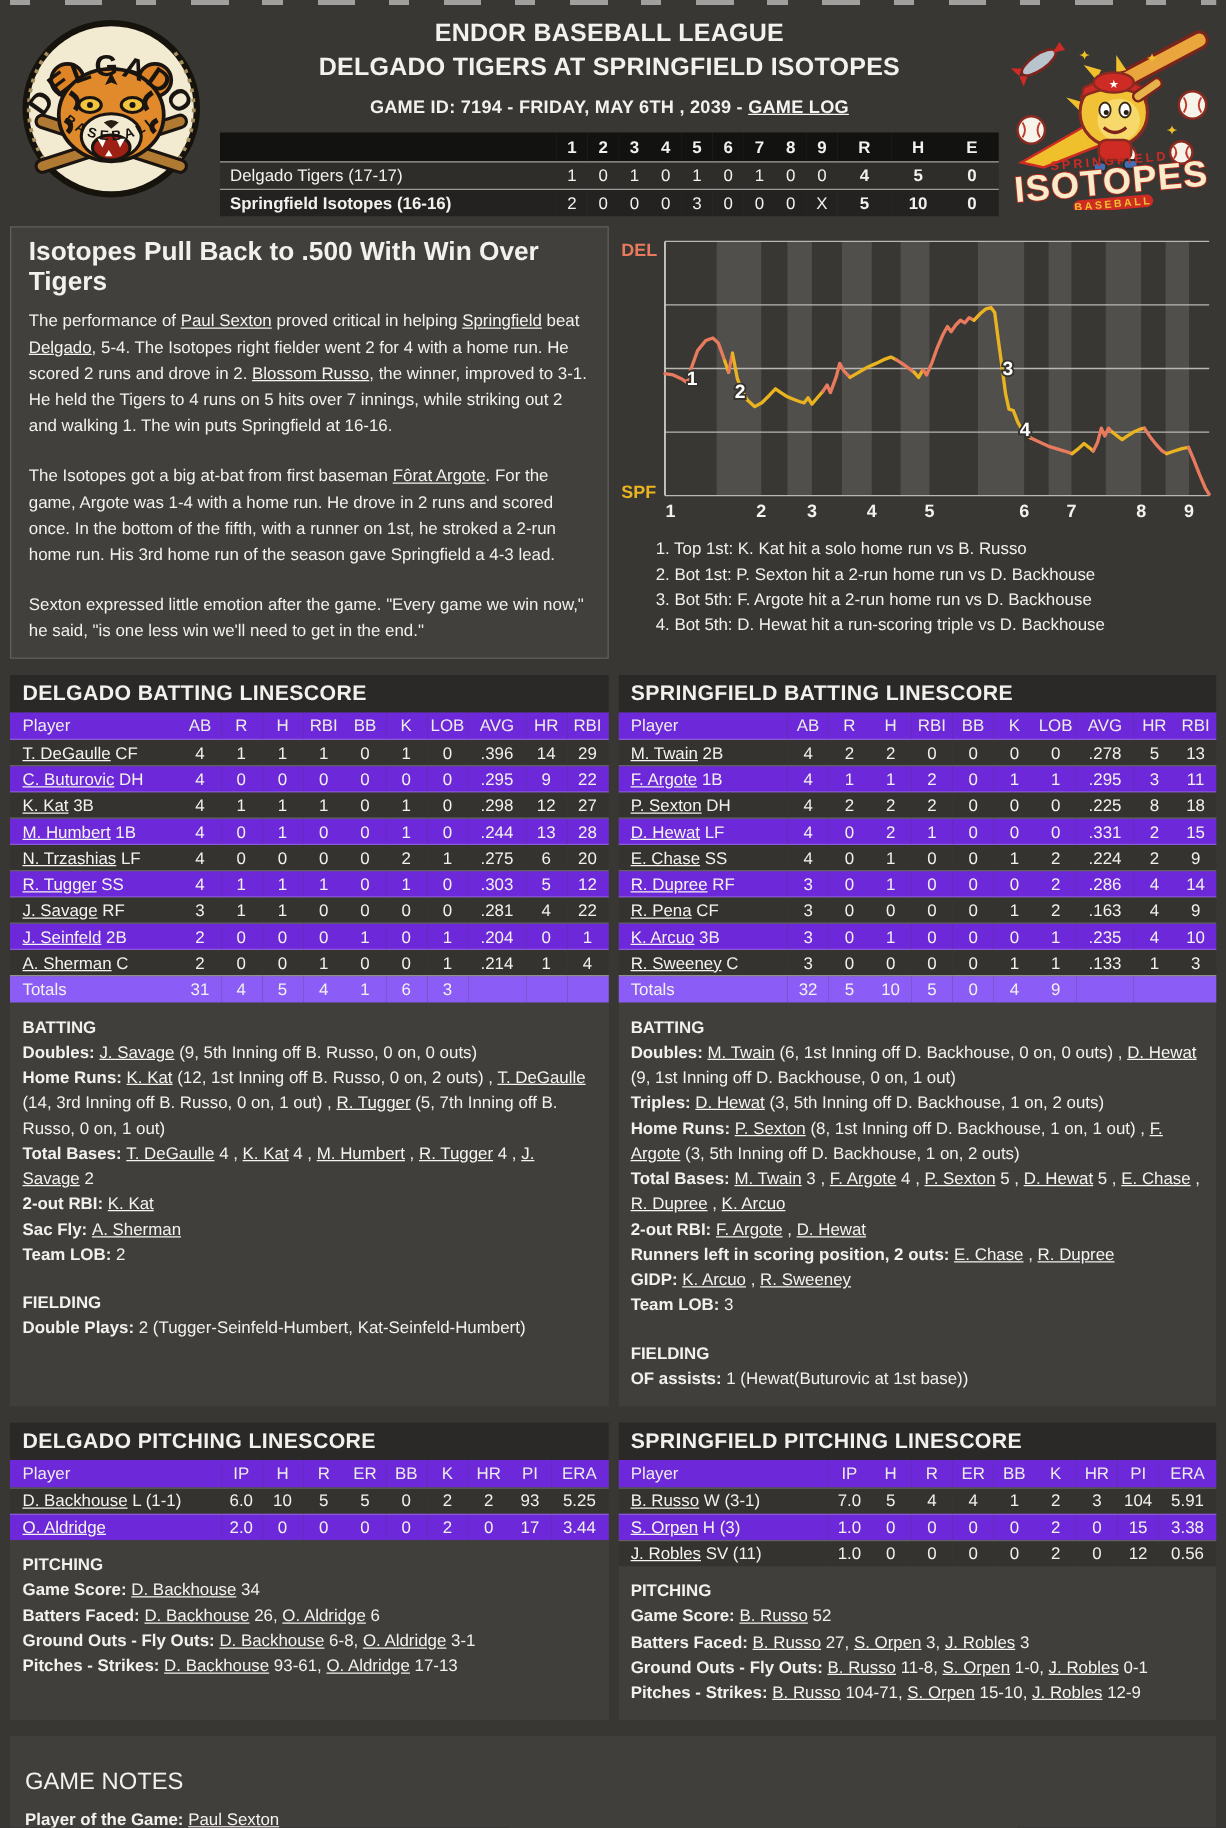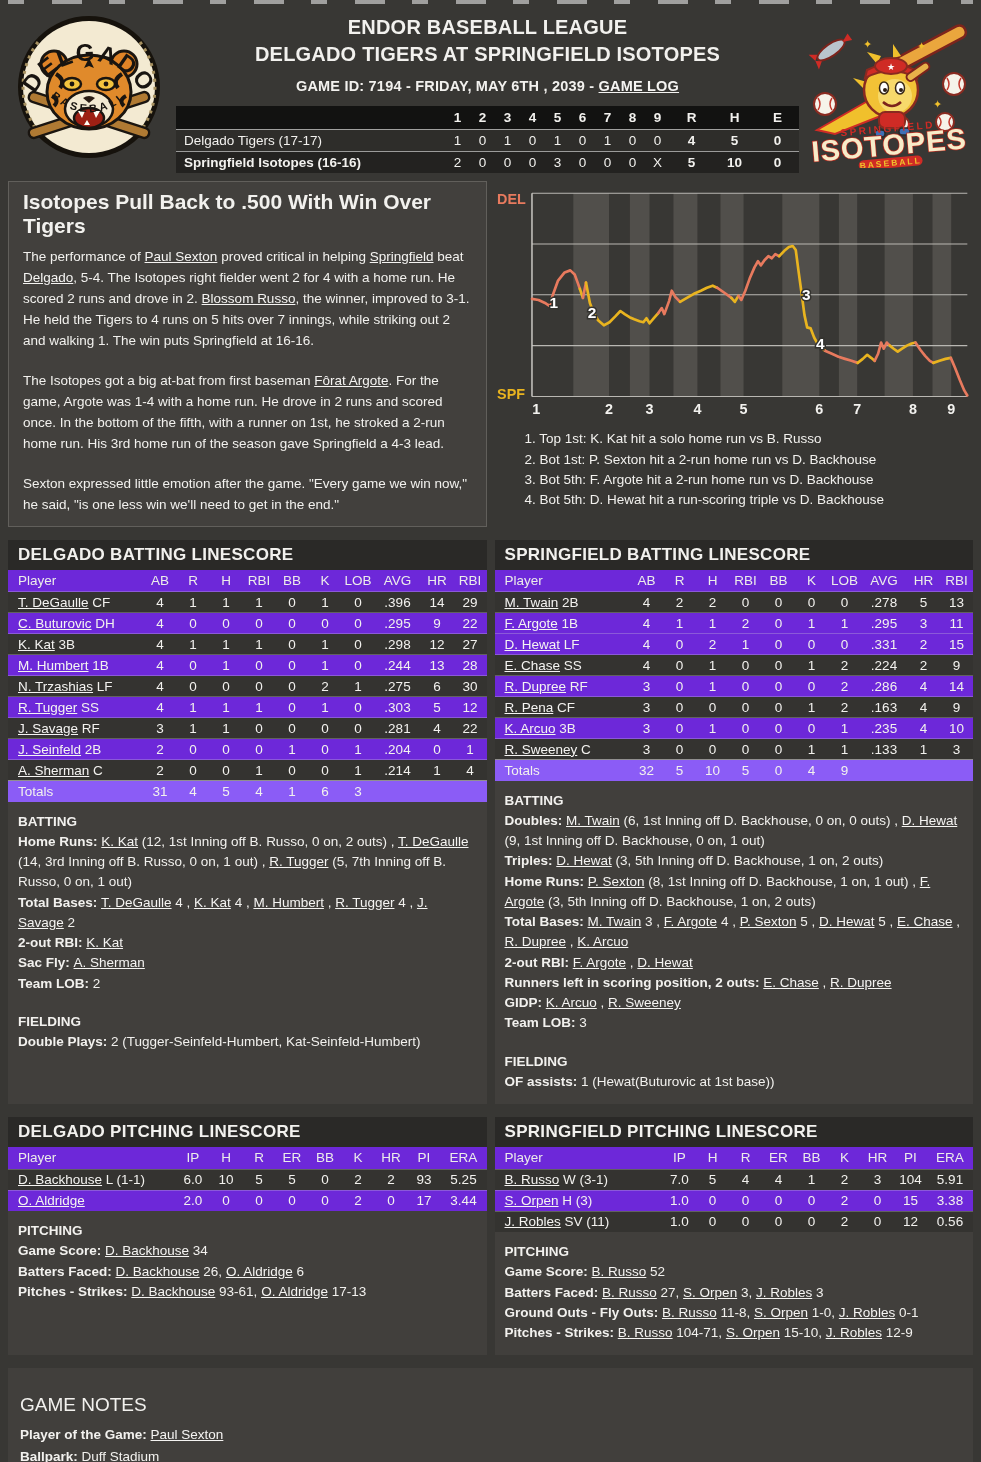--- a/index.html
+++ b/index.html
@@ -379,21 +379,21 @@
               <td class="player"><a href="#" class="plink">N. Trzashias</a><span class="pos"> LF</span></td>
               <td>4</td>
               <td>0</td>
               <td>0</td>
               <td>0</td>
               <td>0</td>
               <td>2</td>
               <td>1</td>
               <td>.275</td>
               <td>6</td>
-              <td>30</td>
+              <td>20</td>
             </tr>
             <tr class="even">
               <td class="player"><a href="#" class="plink">R. Tugger</a><span class="pos"> SS</span></td>
               <td>4</td>
               <td>1</td>
               <td>1</td>
               <td>1</td>
               <td>0</td>
               <td>1</td>
               <td>0</td>
@@ -451,20 +451,21 @@
               <td>3</td>
               <td></td>
               <td></td>
               <td></td>
             </tr>
           </tbody>
         </table>
       <div class="notes">
         <div class="ntitle">BATTING</div>
         <div>
+            <div class="rline"><span class="b">Doubles: </span><a href="#" class="plink">J. Savage</a><span> (9, 5th Inning off B. Russo, 0 on, 0 outs)</span></div>
             <div class="rline"><span class="b">Home Runs: </span><a href="#" class="plink">K. Kat</a><span> (12, 1st Inning off B. Russo, 0 on, 2 outs) , </span><a href="#" class="plink">T. DeGaulle</a><span> (14, 3rd Inning off B. Russo, 0 on, 1 out) , </span><a href="#" class="plink">R. Tugger</a><span> (5, 7th Inning off B. Russo, 0 on, 1 out)</span></div>
             <div class="rline"><span class="b">Total Bases: </span><a href="#" class="plink">T. DeGaulle</a><span> 4 , </span><a href="#" class="plink">K. Kat</a><span> 4 , </span><a href="#" class="plink">M. Humbert</a><span> , </span><a href="#" class="plink">R. Tugger</a><span> 4 , </span><a href="#" class="plink">J. Savage</a><span> 2</span></div>
             <div class="rline"><span class="b">2-out RBI: </span><a href="#" class="plink">K. Kat</a></div>
             <div class="rline"><span class="b">Sac Fly: </span><a href="#" class="plink">A. Sherman</a></div>
             <div class="rline"><span class="b">Team LOB: </span><span>2</span></div>
           </div>
         <div class="gap"></div>
         <div class="ntitle">FIELDING</div>
         <div>
             <div class="rline"><span class="b">Double Plays: </span><span>2 (Tugger-Seinfeld-Humbert, Kat-Seinfeld-Humbert)</span></div>
@@ -509,20 +510,33 @@
               <td>4</td>
               <td>1</td>
               <td>1</td>
               <td>2</td>
               <td>0</td>
               <td>1</td>
               <td>1</td>
               <td>.295</td>
               <td>3</td>
               <td>11</td>
+            </tr>
+            <tr class="odd">
+              <td class="player"><a href="#" class="plink">P. Sexton</a><span class="pos"> DH</span></td>
+              <td>4</td>
+              <td>2</td>
+              <td>2</td>
+              <td>2</td>
+              <td>0</td>
+              <td>0</td>
+              <td>0</td>
+              <td>.225</td>
+              <td>8</td>
+              <td>18</td>
             </tr>
             <tr class="even">
               <td class="player"><a href="#" class="plink">D. Hewat</a><span class="pos"> LF</span></td>
               <td>4</td>
               <td>0</td>
               <td>2</td>
               <td>1</td>
               <td>0</td>
               <td>0</td>
               <td>0</td>
@@ -672,20 +686,21 @@
               <td>17</td>
               <td>3.44</td>
             </tr>
           </tbody>
         </table>
       <div class="notes">
         <div class="ntitle">PITCHING</div>
         <div>
             <div class="rline"><span class="b">Game Score: </span><a href="#" class="plink">D. Backhouse</a><span> 34</span></div>
             <div class="rline"><span class="b">Batters Faced: </span><a href="#" class="plink">D. Backhouse</a><span> 26, </span><a href="#" class="plink">O. Aldridge</a><span> 6</span></div>
+            <div class="rline"><span class="b">Ground Outs - Fly Outs: </span><a href="#" class="plink">D. Backhouse</a><span> 6-8, </span><a href="#" class="plink">O. Aldridge</a><span> 3-1</span></div>
             <div class="rline"><span class="b">Pitches - Strikes: </span><a href="#" class="plink">D. Backhouse</a><span> 93-61, </span><a href="#" class="plink">O. Aldridge</a><span> 17-13</span></div>
           </div>
       </div>
     </section>
 
     <section class="panel">
       <div class="sec-title">SPRINGFIELD PITCHING LINESCORE</div>
       <table class="stat">
           <thead>
             <tr>

